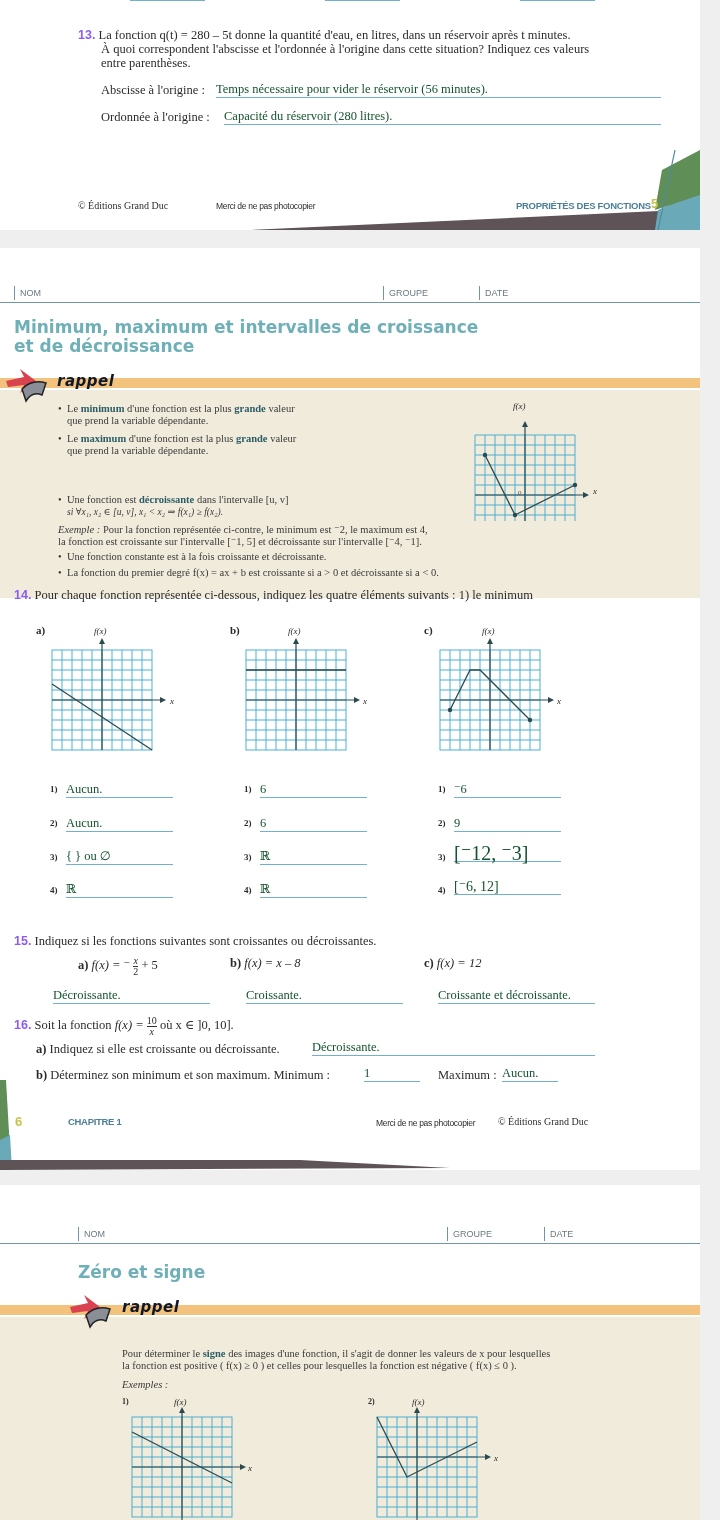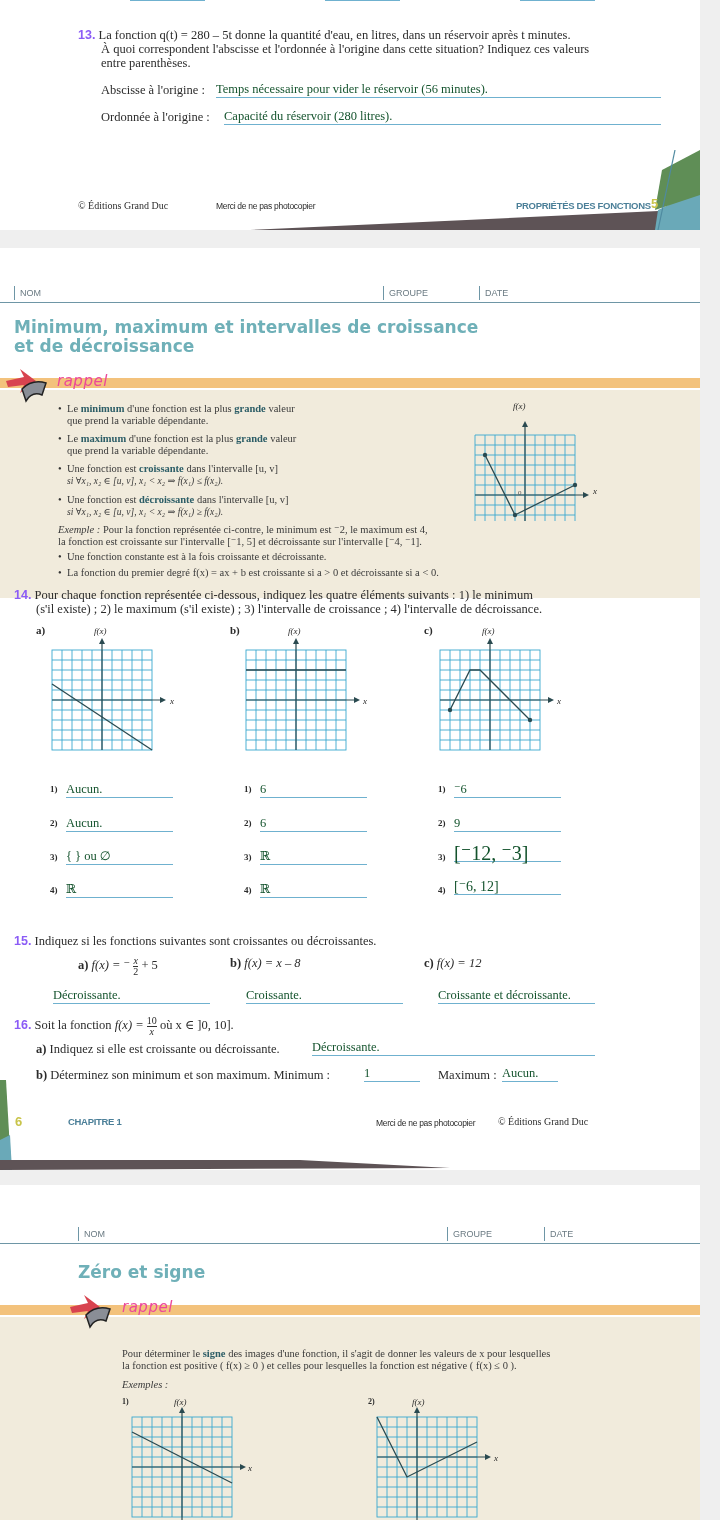--- a/index.html
+++ b/index.html
@@ -16,21 +16,21 @@
   .ans { color:#14532d; }
   .line { border-bottom:1.5px solid #6fb1cf; }
   .t13 { font-size:12.5px; line-height:15px; }
   .foot { font-size:10px; }
   .teal { color:#4a8aa3; }
   .head-bar { border-bottom:1.5px solid #6e96a6; }
   .head-lbl { font-size:9px; color:#6a7a82; font-family:"Liberation Sans",sans-serif; border-left:1.5px solid #6e96a6; padding-left:5px; height:14px; line-height:14px; }
   .title { color:#6fb0b8; font-family:"DejaVu Sans","Liberation Sans",sans-serif; font-weight:bold; font-size:17px; line-height:19px; }
   .orange-bar { background:#f3c27c; height:10px; }
   .rappel-box { background:#f1ebdc; }
-  .rappel-word { font-family:"DejaVu Sans",sans-serif; font-style:italic; font-weight:normal; font-size:15px; color:#ec4899; letter-spacing:0.5px; }
+  .rappel-word { font-family:"DejaVu Sans",sans-serif; font-style:italic; font-weight:bold; font-size:15px; color:#0f172a; letter-spacing:0.5px; }
   .bul { font-size:10.5px; line-height:12px; color:#3a3a3a; }
   .bul b { color:#2c5d66; }
   .dot::before { content:"•"; position:absolute; left:-9px; color:#333; }
   .graph-label { font-style:italic; font-size:9px; }
   .sub { font-weight:bold; font-size:11px; }
   .lbl-sm { font-size:9px; font-weight:bold; }
 </style>
 </head>
 <body>
 
@@ -84,24 +84,20 @@
   </svg>
   <div class="abs rappel-word" style="left:57px;top:124px;">rappel</div>
 
   <div class="abs bul dot" style="left:67px;top:155px;">
     <span>Le </span><b>minimum</b><span> d'une fonction est la plus </span><b>grande</b><span> valeur</span><br>
     <span>que prend la variable dépendante.</span>
   </div>
   <div class="abs bul dot" style="left:67px;top:185px;">
     <span>Le </span><b>maximum</b><span> d'une fonction est la plus </span><b>grande</b><span> valeur</span><br>
     <span>que prend la variable dépendante.</span>
-  </div>
-  <div class="abs bul dot" style="left:67px;top:215px;">
-    <span>Une fonction est </span><b>croissante</b><span> dans l'intervalle [u, v]</span><br>
-    <span style="font-size:9.5px;font-style:italic;">si ∀x₁, x₂ ∈ [u, v], x₁ &lt; x₂ ⇒ f(x₁) ≤ f(x₂).</span>
   </div>
   <div class="abs bul dot" style="left:67px;top:246px;">
     <span>Une fonction est </span><b>décroissante</b><span> dans l'intervalle [u, v]</span><br>
     <span style="font-size:9.5px;font-style:italic;">si ∀x₁, x₂ ∈ [u, v], x₁ &lt; x₂ ⇒ f(x₁) ≥ f(x₂).</span>
   </div>
   <div class="abs bul" style="left:58px;top:276px;width:480px;">
     <i>Exemple :</i><span> Pour la fonction représentée ci-contre, le minimum est ⁻2, le maximum est 4,</span><br>
     <span>la fonction est croissante sur l'intervalle [⁻1, 5] et décroissante sur l'intervalle [⁻4, ⁻1].</span>
   </div>
   <div class="abs bul dot" style="left:67px;top:303px;">Une fonction constante est à la fois croissante et décroissante.</div>
@@ -141,21 +137,20 @@
         <circle cx="42" cy="104" r="2.2" fill="#2a4a50"></circle>
         <circle cx="102" cy="74" r="2.2" fill="#2a4a50"></circle>
     </svg>
     <div class="abs graph-label" style="left:120px;top:85px;">x</div>
     <div class="abs" style="left:45px;top:88px;font-size:7px;color:#555;">0</div>
   </div>
 
   <div class="abs t13" style="left:14px;top:340px;width:680px;">
     <span class="num">14.</span> <span>Pour chaque fonction représentée ci-dessous, indiquez les quatre éléments suivants : 1) le minimum</span>
   </div>
-  <div class="abs t13" style="left:36px;top:354px;width:680px;">(s'il existe) ; 2) le maximum (s'il existe) ; 3) l'intervalle de croissance ; 4) l'intervalle de décroissance.</div>
 
   <div class="abs sub" style="left:36px;top:376px;">a)</div>
   <div class="abs graph-label" style="left:94px;top:378px;">f(x)</div>
   <svg class="abs" style="left:50px;top:388px;" width="130" height="130">
     <g stroke="#3aa8cf" stroke-width="0.9">
       <rect x="2" y="14" width="100" height="100" fill="none"></rect>
       <line x1="2" y1="24" x2="102" y2="24"></line>
         <line x1="2" y1="34" x2="102" y2="34"></line>
         <line x1="2" y1="44" x2="102" y2="44"></line>
         <line x1="2" y1="54" x2="102" y2="54"></line>

